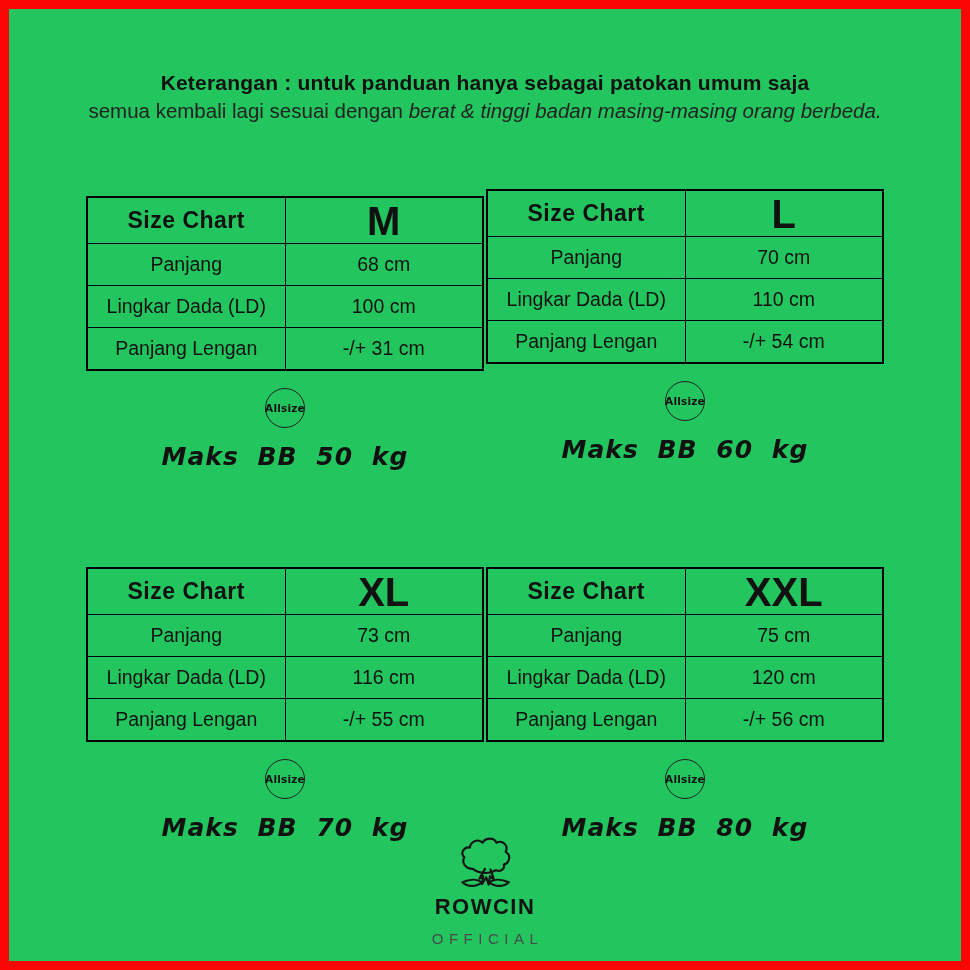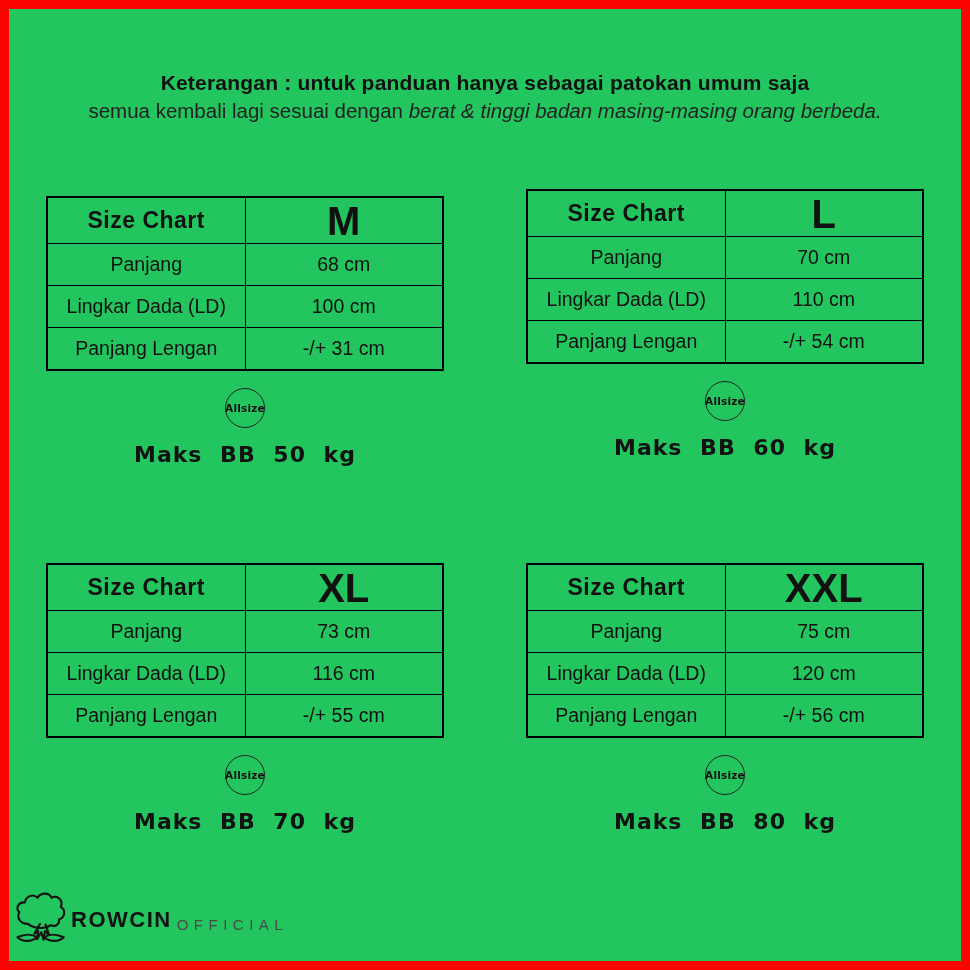--- a/index.html
+++ b/index.html
@@ -26,21 +26,21 @@
     letter-spacing: 0.2px;
   }
   .header .line2 {
     font-size: 20.5px;
     color: #222;
   }
   .header .line2 .it { font-style: italic; }
   
   .blocks-row {
     display: flex;
-    justify-content: space-between;
+    justify-content: center;
     padding: 0 36px;
   }
   .row-1 { margin-top: 72px; }
   .row-2 { margin-top: 96px; }
   .block { width: 400px; display: flex; flex-direction: column; align-items: center; }
   .block.raised { margin-top: -7px; }
   
   table.size-table {
     width: 398px;
     border-collapse: collapse;
@@ -83,32 +83,34 @@
   .badge span {
     font-family: "DejaVu Sans", sans-serif;
     font-size: 10.5px;
     font-weight: bold;
     letter-spacing: 0.2px;
   }
   
   .maks {
     margin-top: 14px;
     font-family: "DejaVu Sans", sans-serif;
-    font-size: 22px;
-    font-weight: bold;
+    font-size: 25px;
+    font-weight: bold;
+    font-style: italic;
     letter-spacing: 1px;
     word-spacing: 9px;
   }
   
   .footer {
     position: absolute;
     left: 0;
     right: 0;
     bottom: 14px;
     display: flex;
+    flex-direction: column;
     align-items: center;
   }
   .footer svg { display: block; }
   .brand {
     margin-top: 2px;
     font-size: 22px;
     font-weight: bold;
     letter-spacing: 1.5px;
     color: #121212;
   }

